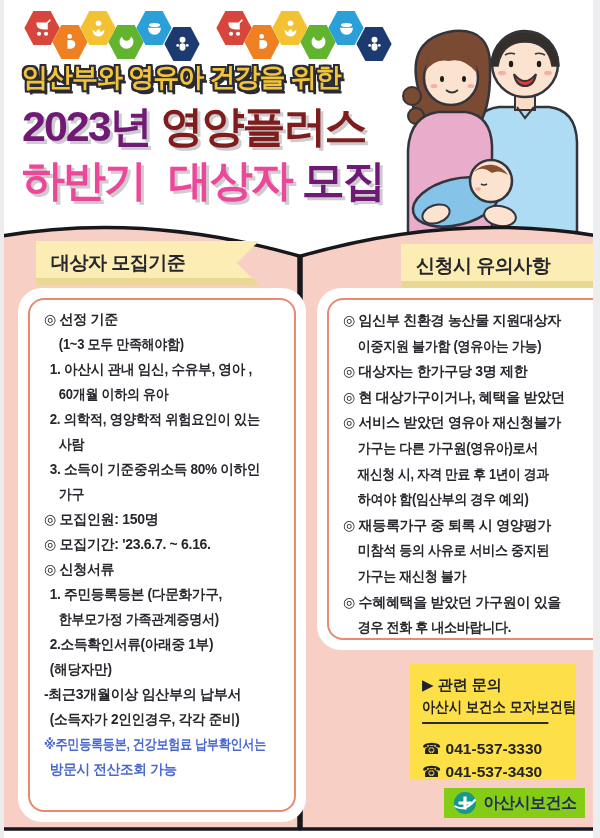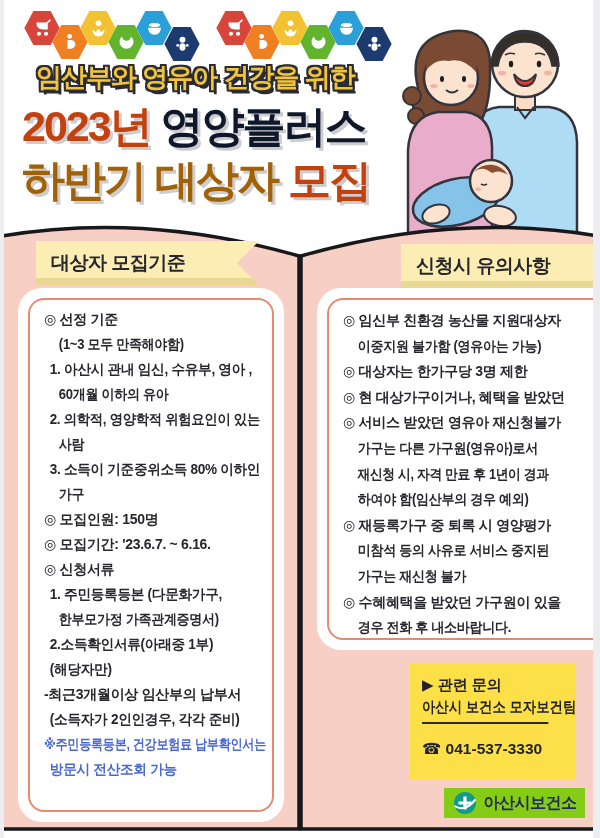--- a/index.html
+++ b/index.html
@@ -13,45 +13,45 @@
   
   .hexrow{left:0;top:8px;width:600px;height:62px;z-index:3;}
   .hex{position:absolute;width:36px;height:36px;display:flex;align-items:center;justify-content:center;
        clip-path:polygon(26% 3%,74% 3%,99% 50%,74% 97%,26% 97%,1% 50%);}
   .hex svg{width:21px;height:21px;}
 
   
   .subtitle{left:22px;top:60px;font-size:26px;font-weight:900;letter-spacing:-1px;color:#f2c43c;
     white-space:nowrap;z-index:3;
     text-shadow:-2px -2px 0 #2b2b33,2px -2px 0 #2b2b33,-2px 2px 0 #2b2b33,2px 2px 0 #2b2b33,
-                -2px 0 0 #2b2b33,2px 0 0 #2b2b33,0 -2px 0 #2b2b33,0 2px 0 #2b2b33,3px 4px 0 #2b2b33;margin-left:14px;}
+                -2px 0 0 #2b2b33,2px 0 0 #2b2b33,0 -2px 0 #2b2b33,0 2px 0 #2b2b33,3px 4px 0 #2b2b33;}
   .title{left:22px;top:99px;font-size:43px;line-height:54px;font-weight:900;letter-spacing:-2px;
     white-space:nowrap;z-index:4;text-shadow:3px 3px 0 #cdcdd1;}
-  .t-black{color:#c2410c;} .t-red{color:#0f172a;} .t-blue{color:#a16207;}
+  .t-black{color:#701a75;} .t-red{color:#7f1d1d;} .t-blue{color:#ec4899;font-family:Liberation Mono, monospace;}
 
   
   .family{left:378px;top:16px;width:222px;height:220px;z-index:1;}
 
   
   .book{left:0;top:0;width:600px;height:838px;z-index:2;pointer-events:none;}
 
   
   .ribbon{height:44px;z-index:3;display:flex;align-items:center;
     background:linear-gradient(180deg,#fcedb4 0 84%,#e9d893 84%);
     clip-path:polygon(0 0,100% 0,90% 50%,100% 100%,0 100%);
     font-size:19px;font-weight:800;color:#26262c;letter-spacing:-0.5px;padding:0 30px 0 15px;margin-left:8px;}
   .ribbon .fit{display:block;white-space:nowrap;}
   .ribbon-left{left:28px;top:241px;width:178px;}
   .ribbon-right{left:393px;top:244px;width:178px;}
 
   
   .card{background:#ffffff;border-radius:24px;z-index:3;}
   .card-border{position:absolute;left:10px;right:10px;top:10px;bottom:10px;
     border:2px solid #e78a70;border-radius:16px;}
-  .card-left{left:18px;top:288px;width:266px;height:534px;}
+  .card-left{left:18px;top:288px;width:266px;height:534px;padding-left:22px;}
   .card-right{left:317px;top:288px;width:308px;height:362px;}
   .lines{position:absolute;left:26px;right:18px;top:19px;}
   .card-right .lines{top:20px;}
   .ln{display:block;white-space:nowrap;font-size:14px;font-weight:700;color:#26262c;
       letter-spacing:-0.3px;line-height:25px;transform-origin:left center;}
   .card-right .ln{line-height:25.6px;}
   .in1{padding-left:6px;} .in2{padding-left:16px;}
   .blue{color:#4a69cf;}
 
   
@@ -259,20 +259,21 @@
     <span class="ln fit in2" style="transform-origin: left center; transform: scaleX(0.928);">가구는 재신청 불가</span>
     <span class="ln fit">◎ 수혜혜택을 받았던 가구원이 있을</span>
     <span class="ln fit in2" style="transform-origin: left center; transform: scaleX(0.928);">경우 전화 후 내소바랍니다.</span>
   </div>
 </div>
 
 <div class="abs contact">
   <span class="fit c-title">▶ 관련 문의</span>
   <span class="fit c-team" style="transform-origin: left center; transform: scaleX(0.89);">아산시 보건소 모자보건팀</span>
   <span class="fit c-phone">☎ 041-537-3330</span>
+  <span class="fit c-phone">☎ 041-537-3430</span>
 </div>
 
 <div class="abs logo">
   <svg width="24" height="24" viewBox="0 0 24 24">
     <circle cx="12" cy="12" r="11" fill="#14998c"></circle>
     <path d="M12 5.5 v13 M5.5 12 h13" stroke="#ffffff" stroke-width="3.2"></path>
     <path d="M1.5 15 Q 12 21.5 22.5 8.5" stroke="#ffffff" stroke-width="2" fill="none"></path>
   </svg>
   <span class="logo-text">아산시보건소</span>
 </div>

